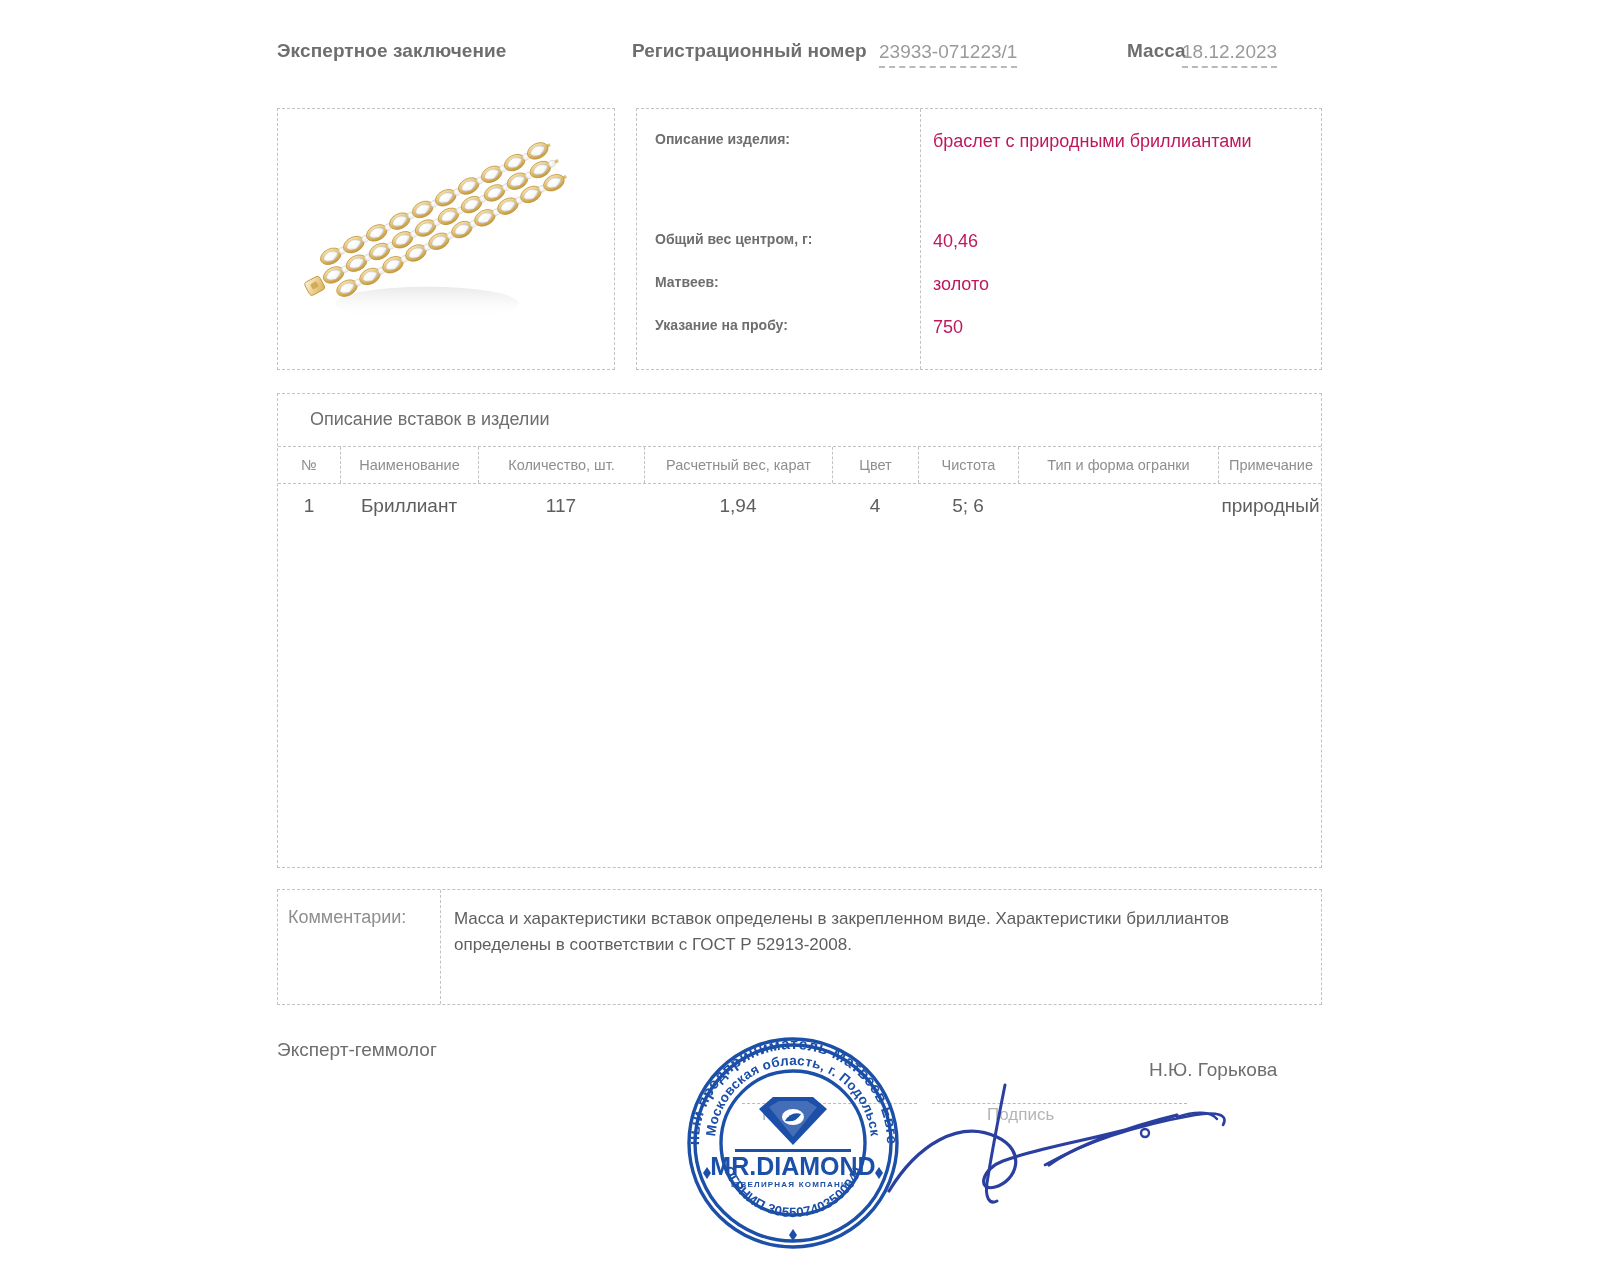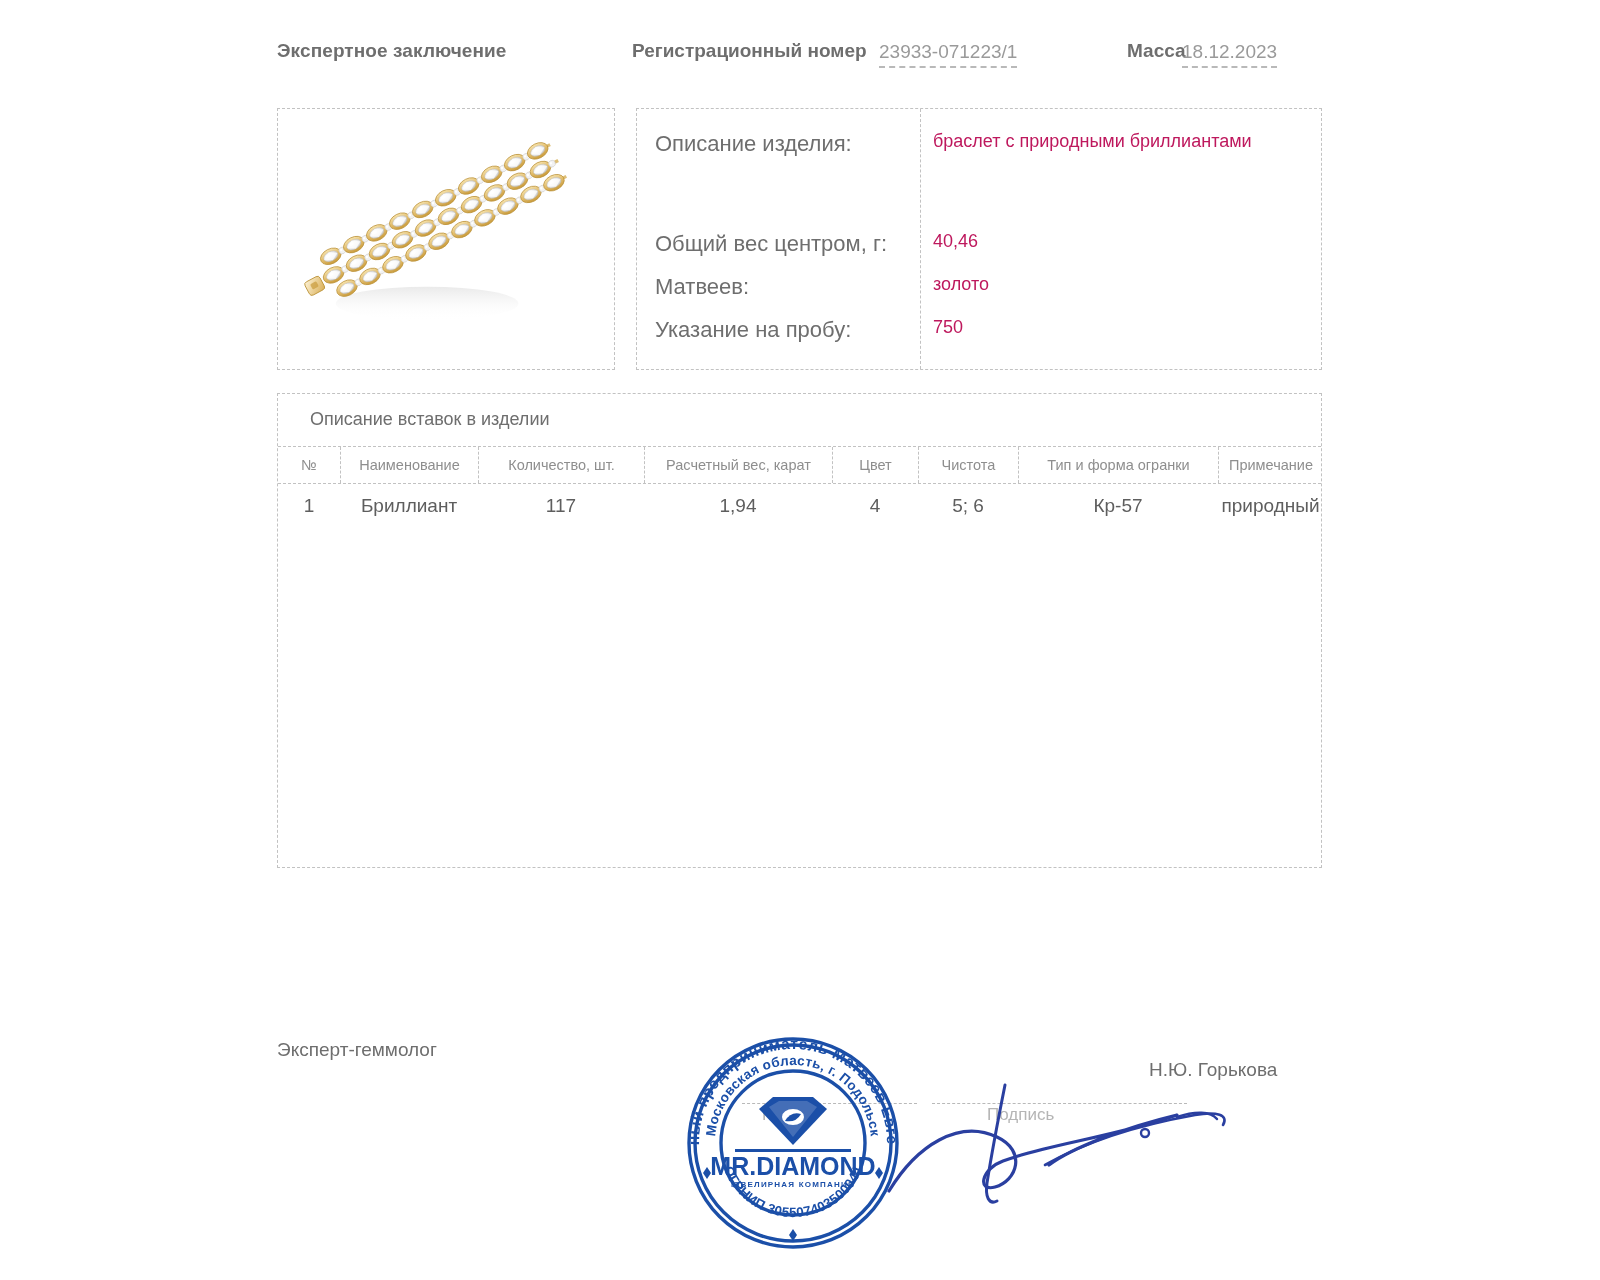--- a/index.html
+++ b/index.html
@@ -106,23 +106,24 @@
     position: absolute;
     left: 283px;
     top: 0;
     bottom: 0;
     width: 0;
     border-left: 1.6px dashed #c2c2c2;
   }
   .desc-label {
     position: absolute;
     left: 18px;
-    font-size: 22px;
-    color: #6e6e6e;
-    white-space: nowrap;
+    font-size: 14px;
+    color: #6e6e6e;
+    white-space: nowrap;
+    font-weight: bold;
   }
   .desc-value {
     position: absolute;
     left: 296px;
     font-size: 18px;
     color: #be185d;
     white-space: nowrap;
   }
   .r1 { top: 22px; }
   .r2 { top: 122px; }
@@ -468,25 +469,29 @@
       <div class="cell c7">Примечание</div>
     </div>
 
     <div class="ins-row">
       <div class="cell c0">1</div>
       <div class="cell c1">Бриллиант</div>
       <div class="cell c2">117</div>
       <div class="cell c3">1,94</div>
       <div class="cell c4">4</div>
       <div class="cell c5">5; 6</div>
-      <div class="cell c6">Кр-57</div>
       <div class="cell c7">природный</div>
     </div>
   </div>
 
+  <div class="dbox cmt-box">
+    <div class="cmt-split"></div>
+    <div class="cmt-label">Комментарии:</div>
+    <div class="cmt-text">Масса и характеристики вставок определены в закрепленном виде. Характеристики бриллиантов определены в соответствии с ГОСТ Р 52913-2008.</div>
+  </div>
 
   <div class="footer">
     <div class="exp-title">Эксперт-геммолог</div>
 
     <div class="seal-line"></div>
     <div class="seal-label">Печать</div>
 
     <div class="sign-line"></div>
     <div class="sign-label">Подпись</div>
     <div class="sign-name">Н.Ю. Горькова</div>

